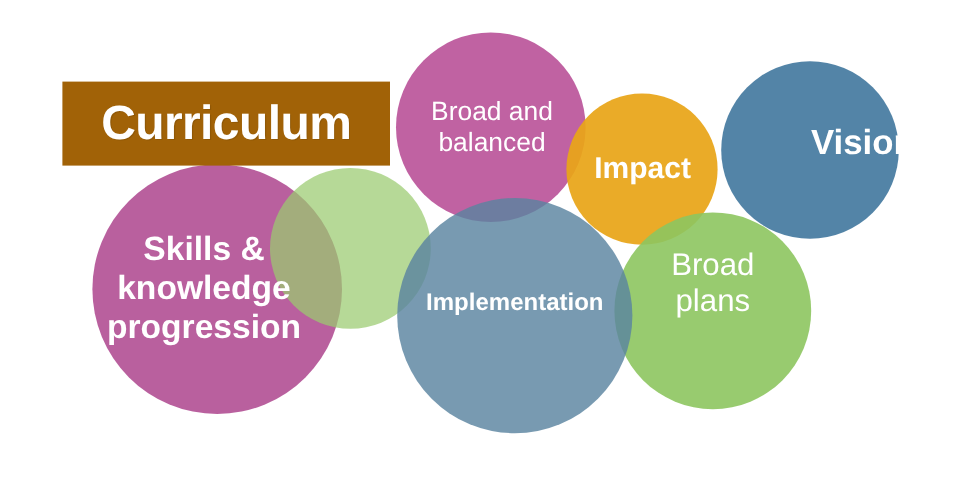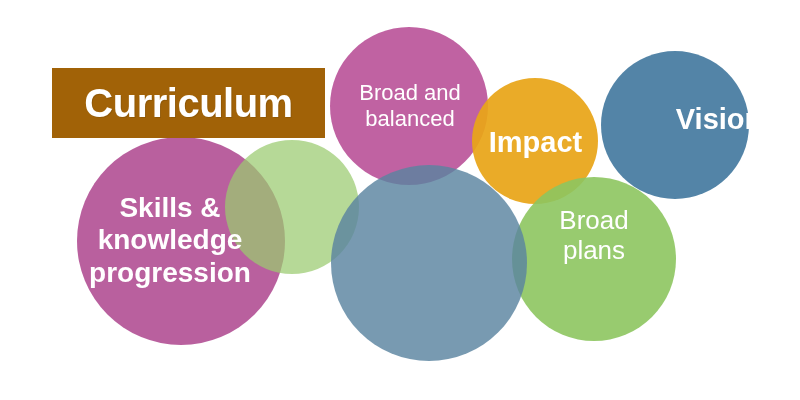--- a/index.html
+++ b/index.html
@@ -64,21 +64,21 @@
     left: 228px; top: 176px; width: 130px;
     font-size: 25px;
     text-shadow: 0 0 2px rgba(0,0,0,0.08);
   }
   #label-broad {
     left: 330px; top: 80px; width: 160px;
     font-size: 22px;
   }
   #label-impact {
     left: 472px; top: 126px; width: 127px;
-    font-size: 29px;
+    font-size: 25px;
   }
   #label-vision {
     left: 601px; top: 103px; width: 148px;
     font-size: 29px;
     padding-left: 44px;
   }
   #label-implementation {
     left: 330px; top: 241px; width: 198px;
     font-size: 20px;
   }
@@ -125,17 +125,18 @@
 progression</div>
 
 
   <div class="circle-label lbl-light" id="label-broad">Broad and
 balanced</div>
 
   <div class="circle-label lbl-bold" id="label-impact">Impact</div>
 
   <div class="circle-label lbl-bold" id="label-vision">Vision</div>
 
+  <div class="circle-label lbl-bold" id="label-implementation">Implementation</div>
 
   <div class="circle-label lbl-light" id="label-actionplans">Broad
 plans</div>
 
 </div>
 
 </body></html>

